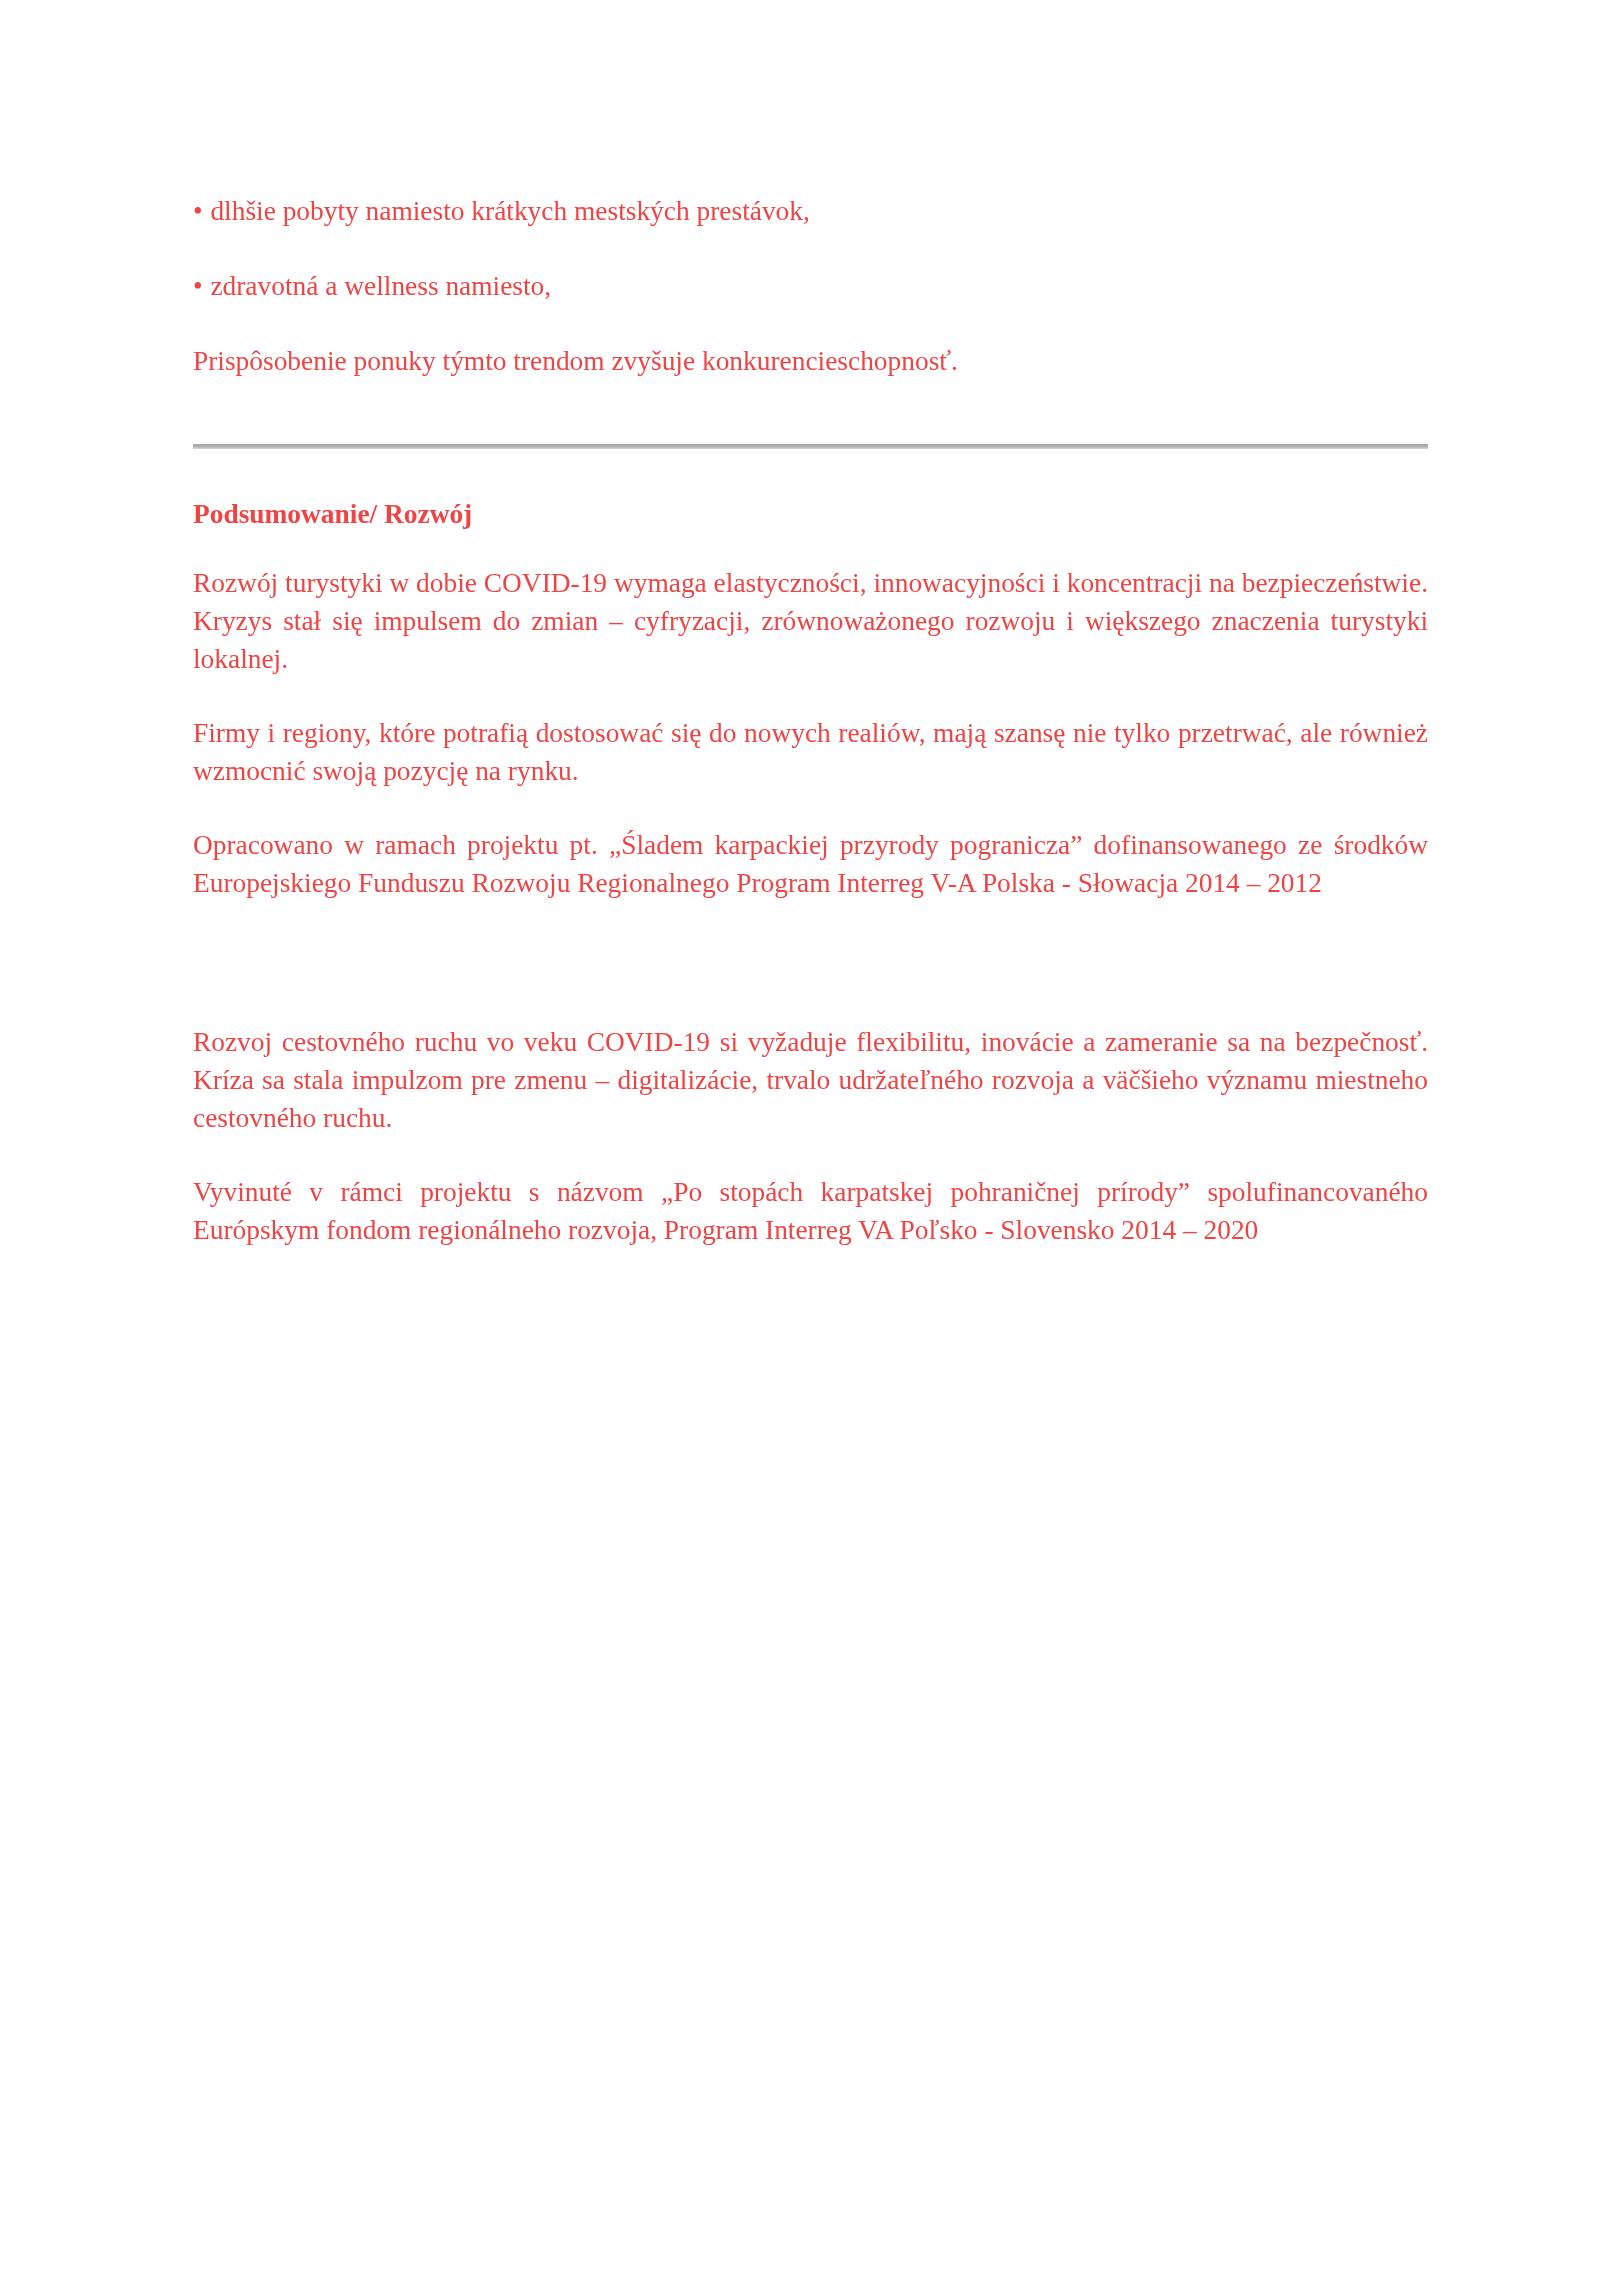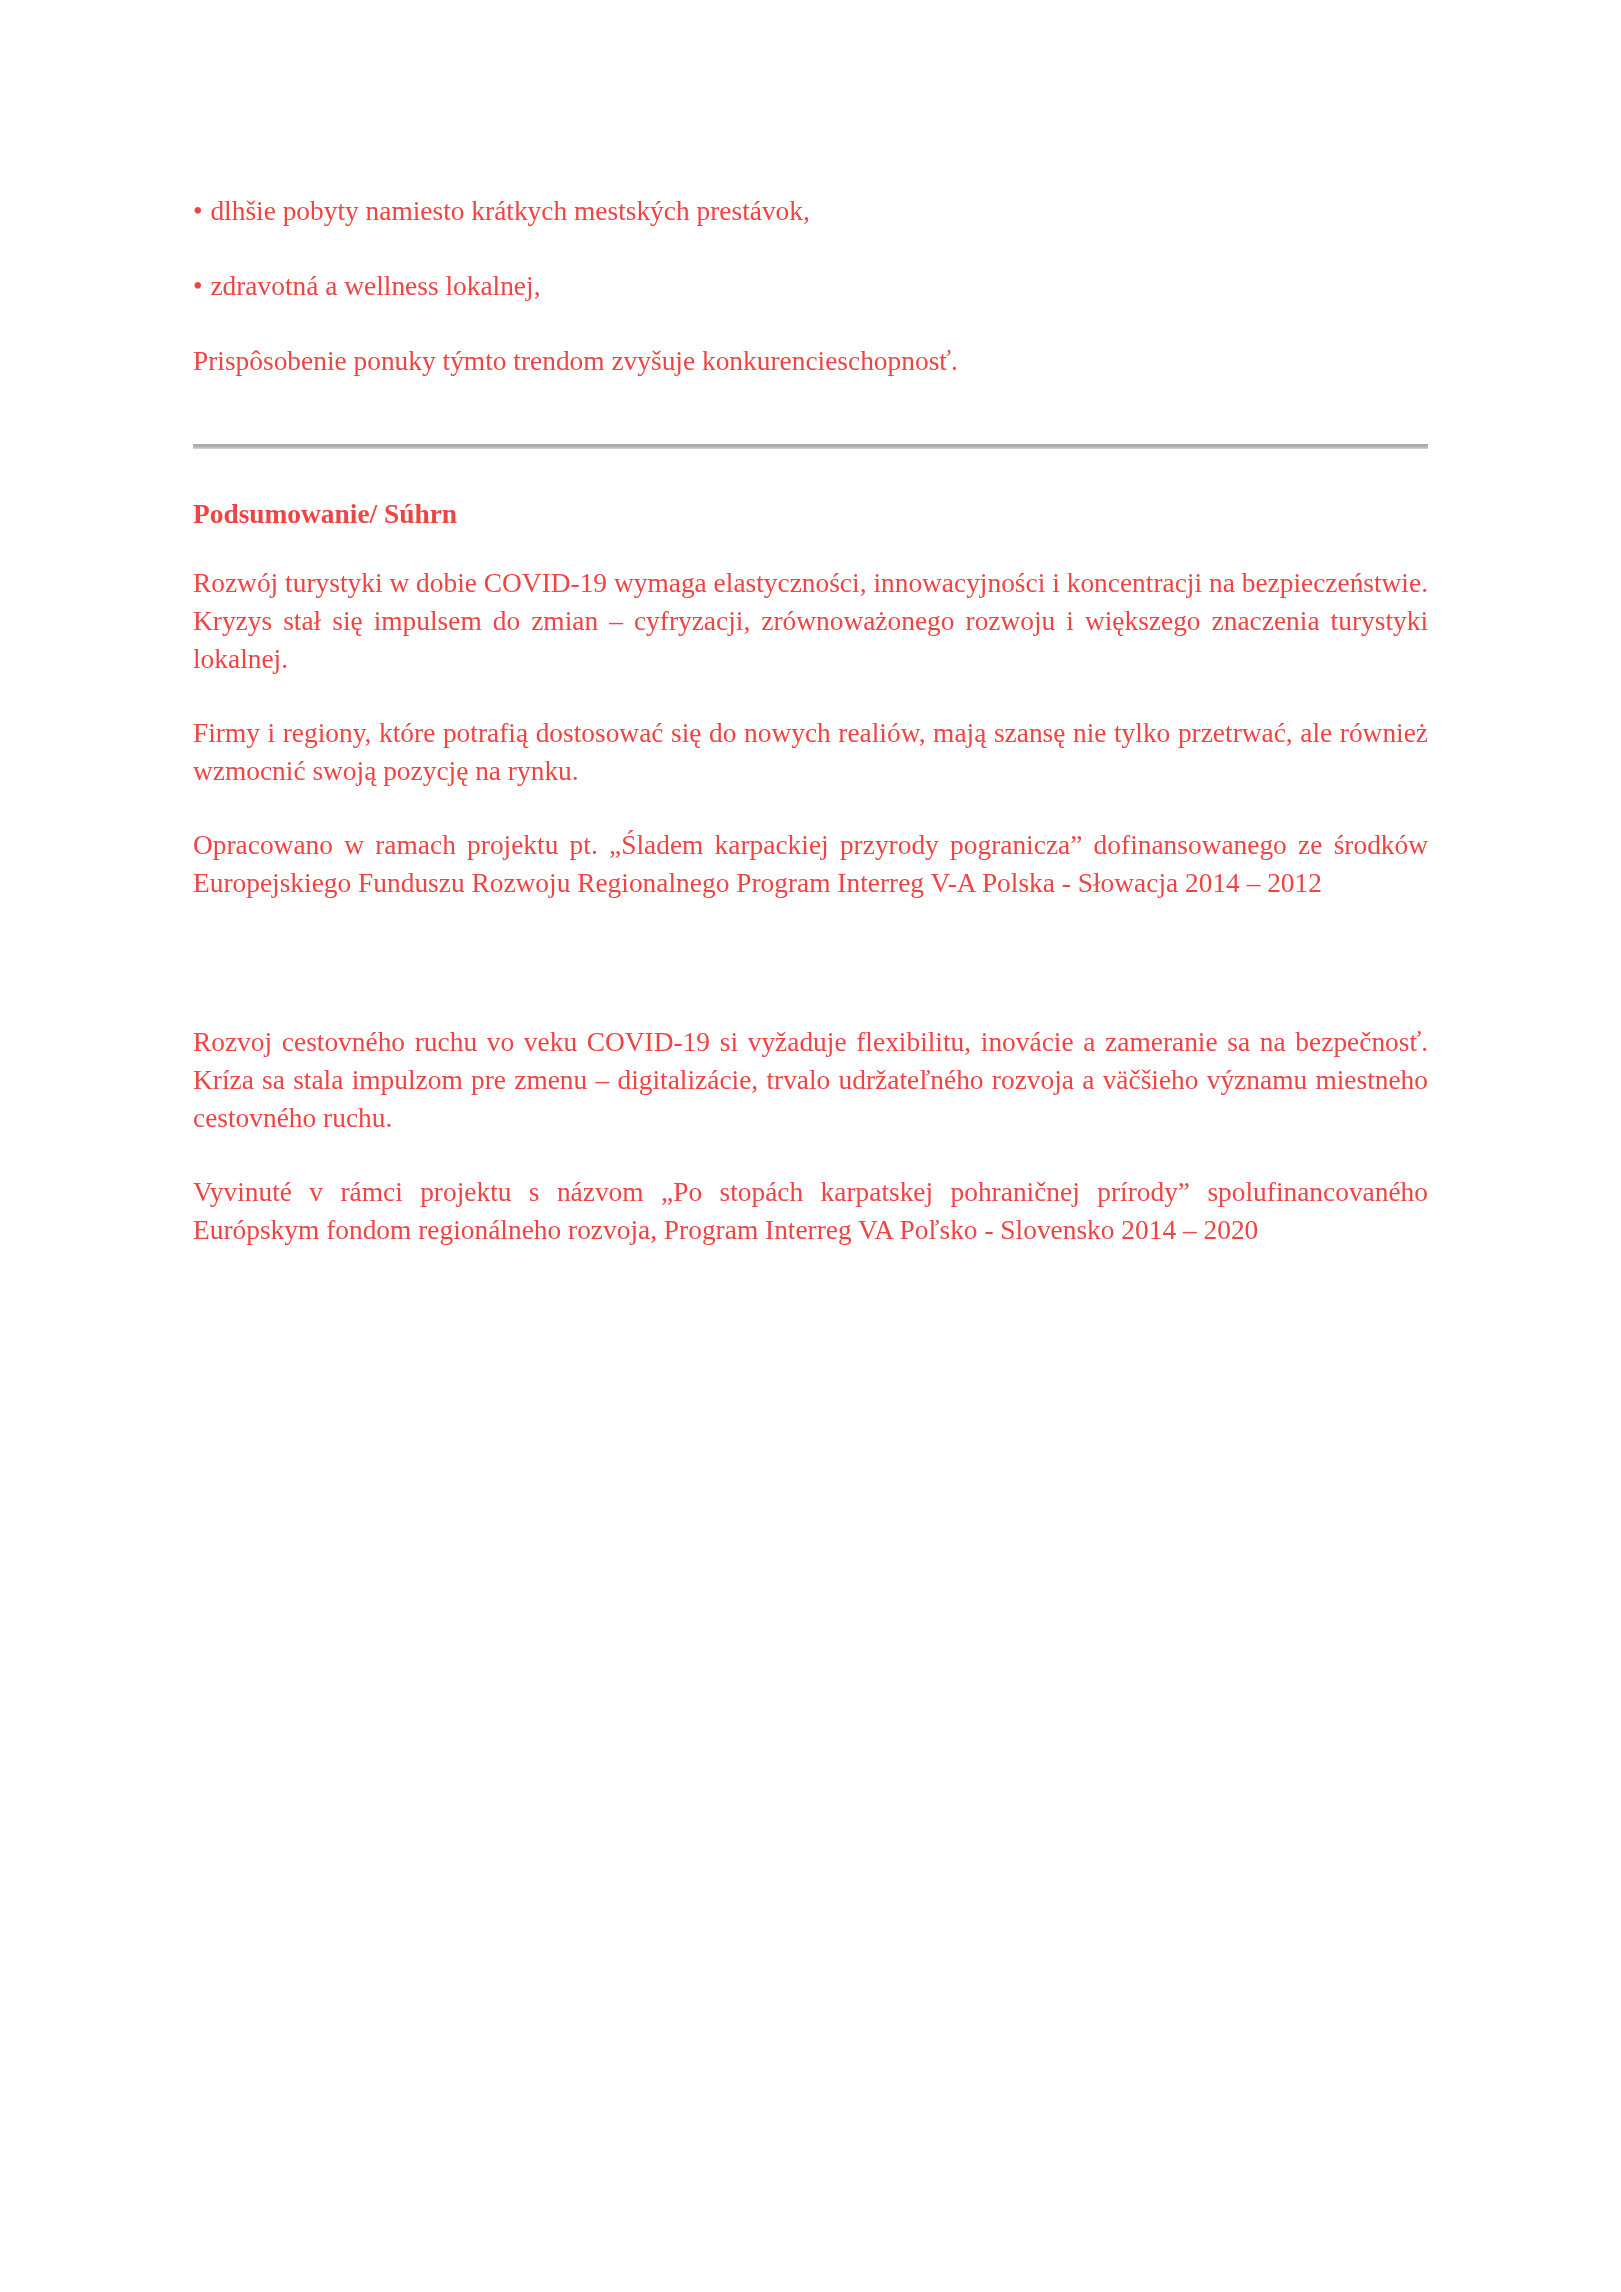--- a/index.html
+++ b/index.html
@@ -55,28 +55,28 @@
     margin-bottom: 121px;
   }
 </style>
 </head>
 <body>
 
 <div class="page">
 
   <p class="bullet-line"><span class="marker">•</span><span>dlhšie pobyty namiesto krátkych mestských prestávok,</span></p>
 
-  <p class="bullet-line"><span class="marker">•</span><span>zdravotná a wellness lokalnej,</span></p>
+  <p class="bullet-line"><span class="marker">•</span><span>zdravotná a wellness namiesto,</span></p>
 
 
   <p class="closing-line">Prispôsobenie ponuky týmto trendom zvyšuje konkurencieschopnosť.</p>
 
   <div class="rule"></div>
 
-  <p class="heading">Podsumowanie/ Súhrn</p>
+  <p class="heading">Podsumowanie/ Rozwój</p>
 
   <p class="para justified">Rozwój turystyki w dobie COVID-19 wymaga elastyczności, innowacyjności i koncentracji na bezpieczeństwie. Kryzys stał się impulsem do zmian – cyfryzacji, zrównoważonego rozwoju i większego znaczenia turystyki lokalnej.</p>
 
   <p class="para justified">Firmy i regiony, które potrafią dostosować się do nowych realiów, mają szansę nie tylko przetrwać, ale również wzmocnić swoją pozycję na rynku.</p>
 
   <p class="para justified lang-gap">Opracowano w ramach projektu pt. „Śladem karpackiej przyrody pogranicza” dofinansowanego ze środków Europejskiego Funduszu Rozwoju Regionalnego Program Interreg V-A Polska - Słowacja 2014 – 2012</p>
 
   <p class="para justified">Rozvoj cestovného ruchu vo veku COVID-19 si vyžaduje flexibilitu, inovácie a zameranie sa na bezpečnosť. Kríza sa stala impulzom pre zmenu – digitalizácie, trvalo udržateľného rozvoja a väčšieho významu miestneho cestovného ruchu.</p>
 
 

